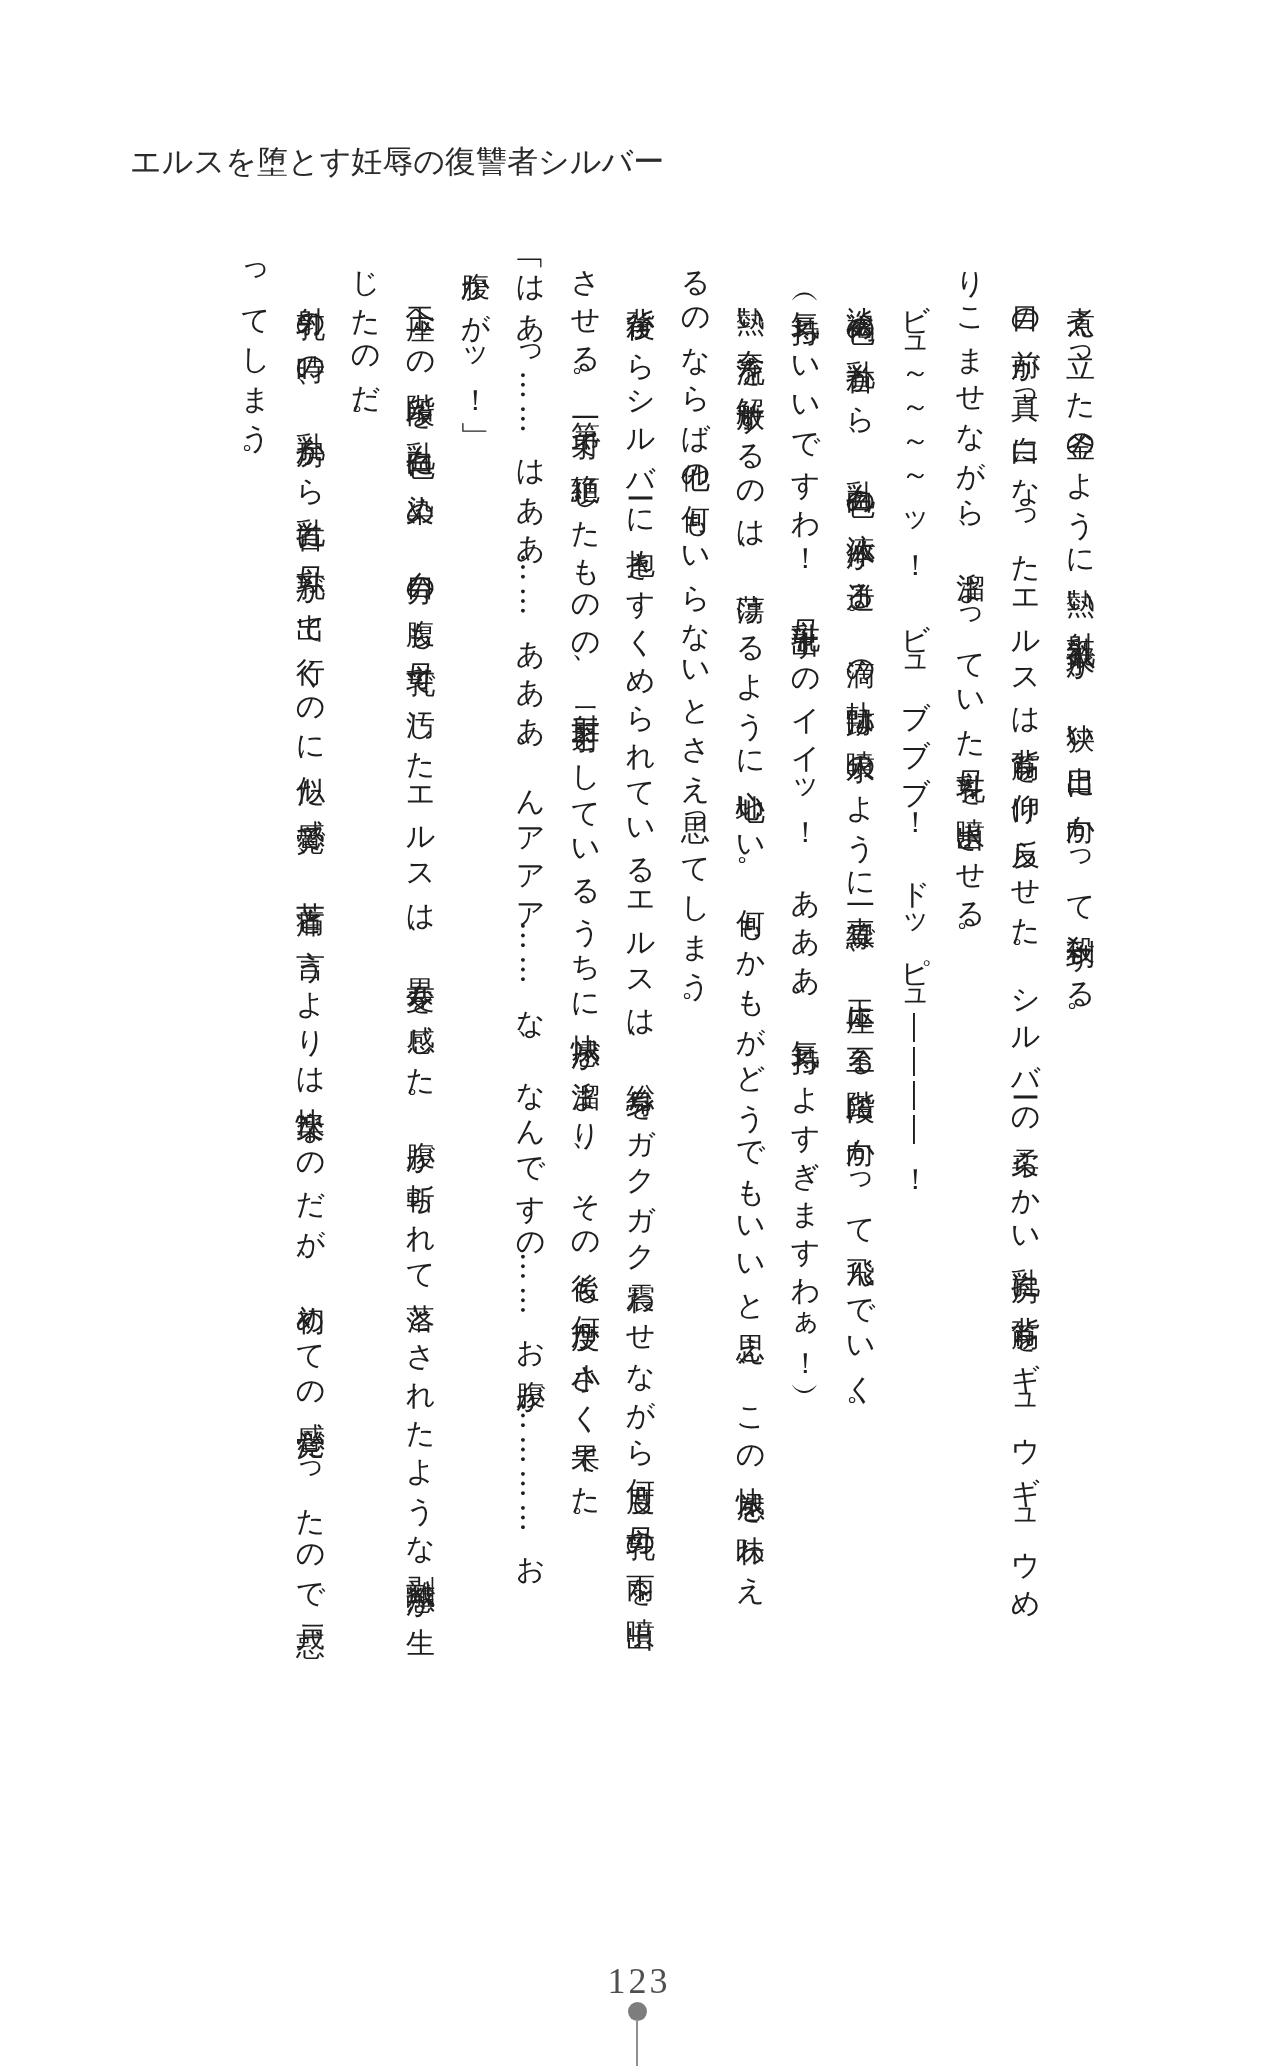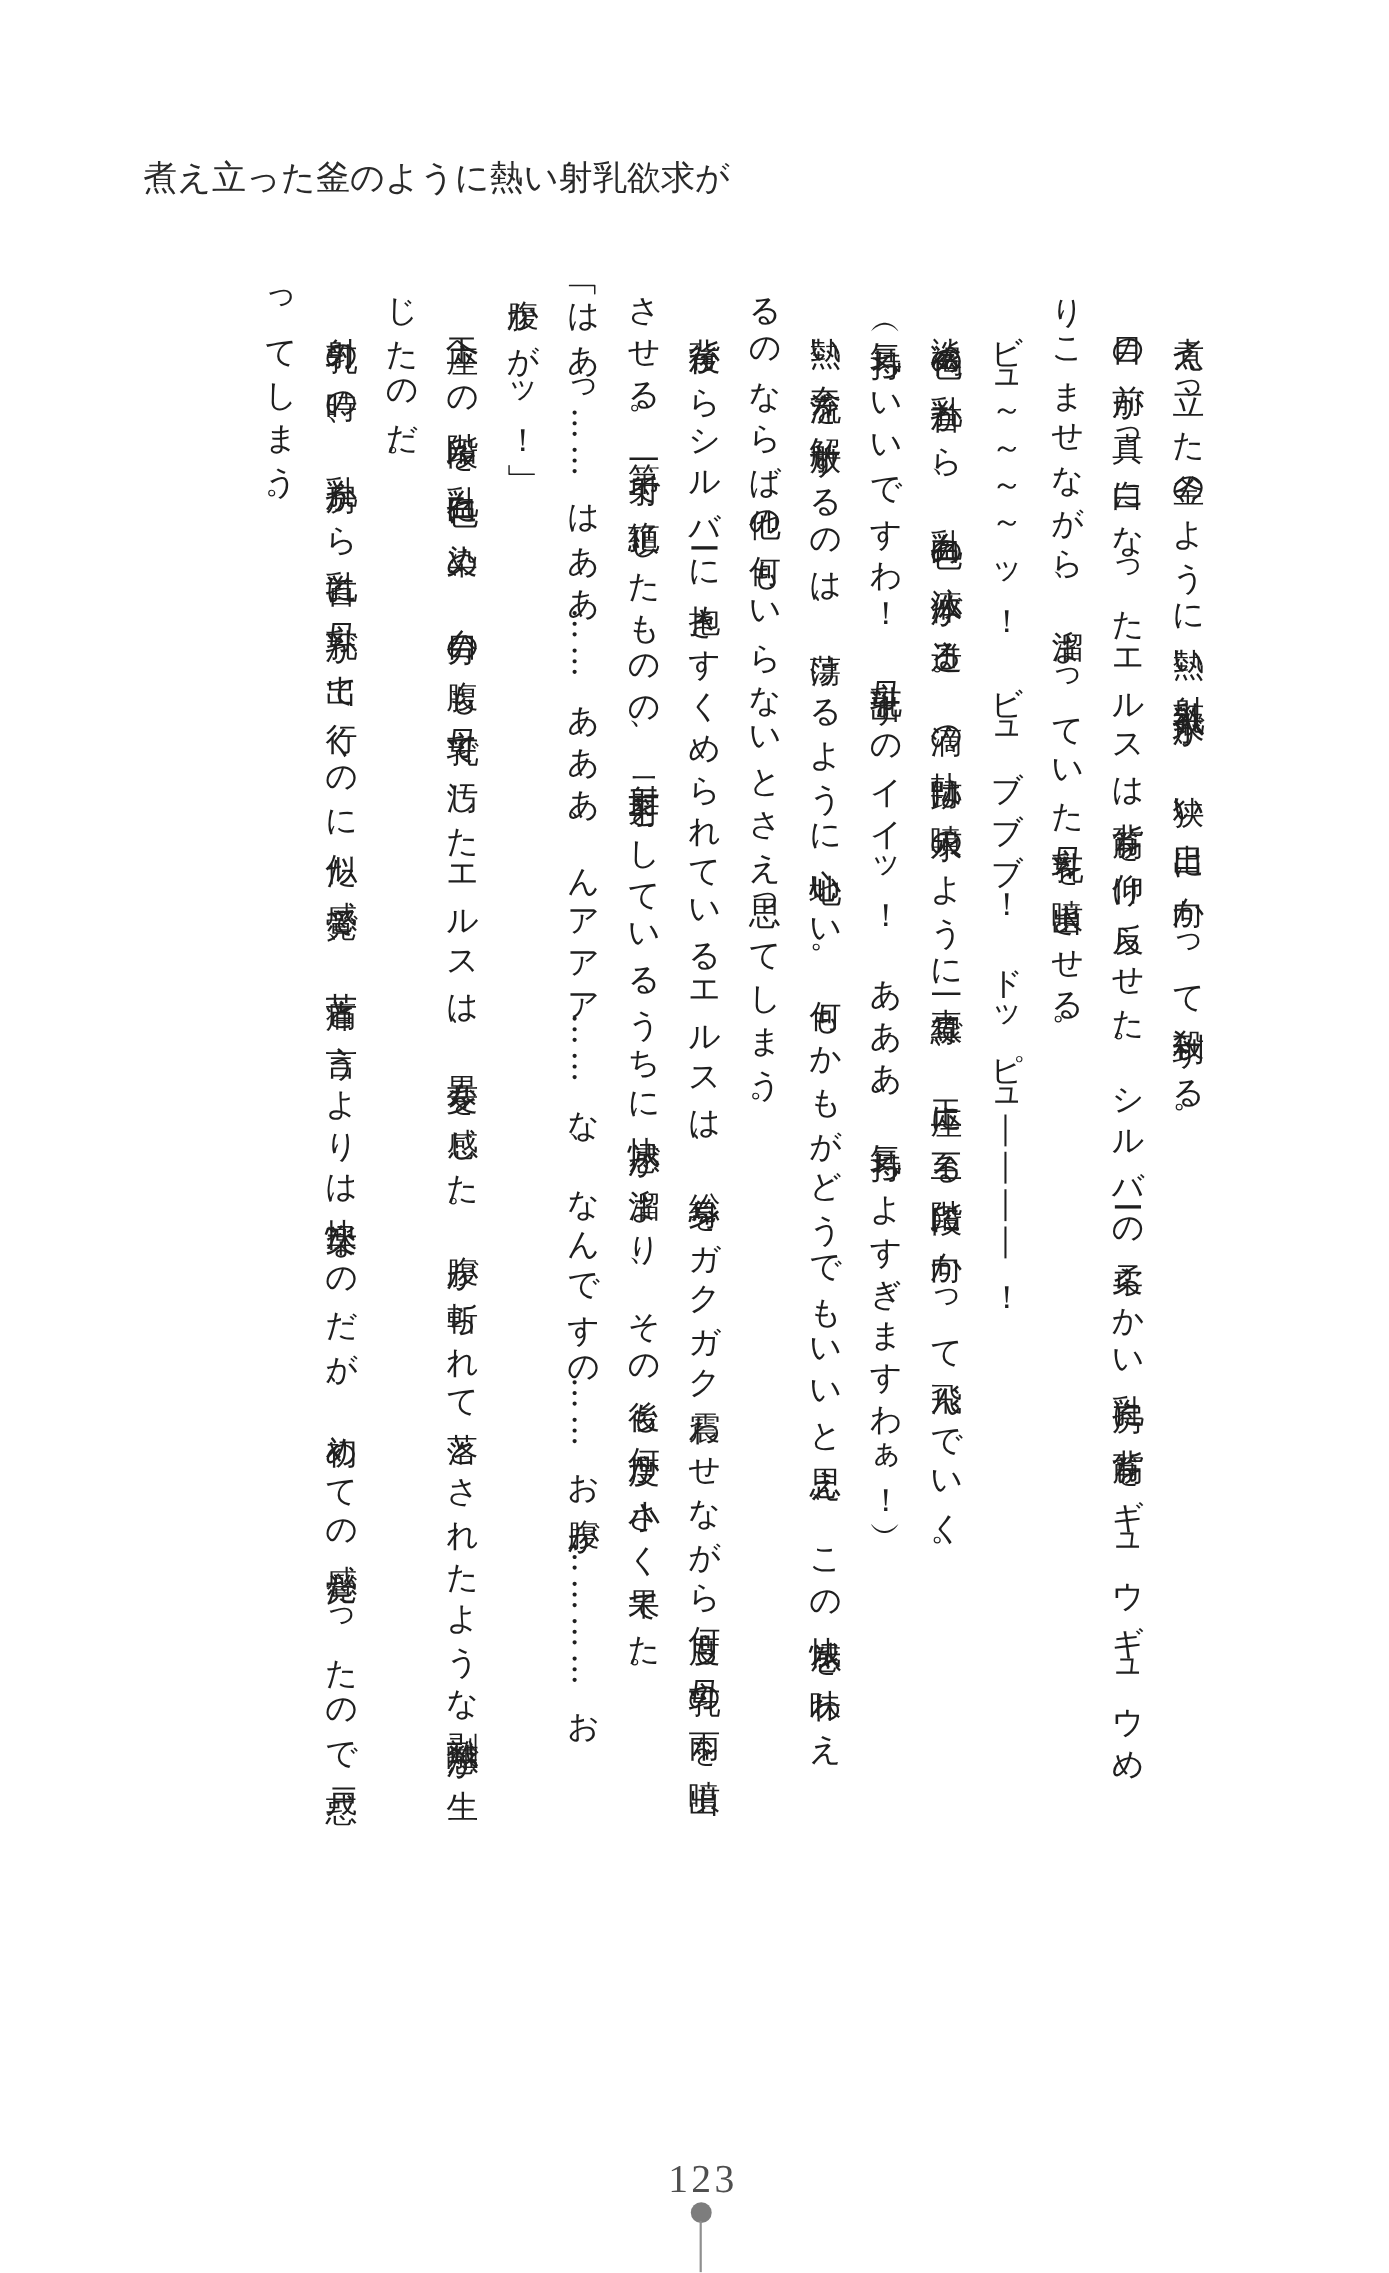--- a/index.html
+++ b/index.html
@@ -79,21 +79,21 @@
     width: 2px;
     height: 47px;
     background: #8f8f8f;
   }
 </style>
 </head>
 <body>
 
 <div class="page">
 
-  <div class="running-header">煮え立った釜のように熱い射乳欲求が</div>
+  <div class="running-header">エルスを堕とす妊辱の復讐者シルバー</div>
 
   <div class="main-text">
     <p class="indent">煮え立った釜のように熱い射乳欲求が、狭い出口に向かって殺到する。</p>
     <p class="indent">目の前が真っ白になったエルスは背筋を仰け反らせた。シルバーの柔らかい乳房に背筋をギュウギュウめりこませながら、溜まっていた母乳を噴出させる。</p>
     <p class="indent">ビュ～～～～ッ！　ビュブブブ！　ドッピュ――――！</p>
     <p class="indent">淡褐色の乳首から、乳白色の液体が迸る。滴の軌跡は噴水のように一直線で、玉座に至る階段に向かって飛んでいく。</p>
     <p class="indent">（気持ちいいですわ！　母乳出すのイイッ！　あああ、気持ちよすぎますわぁ！）</p>
     <p class="indent">熱い奔流を解放するのは、蕩けるように心地いい。何もかもがどうでもいいと思え、この快感を味わえるのならば他の何もいらないとさえ思ってしまう。</p>
     <p class="indent">背後からシルバーに抱きすくめられているエルスは、総身をガクガク震わせながら何度も母乳の雨を噴出させる。第一射で絶頂したものの、二射三射としているうちに快感が溜まり、その後も何度か小さく果てた。</p>
     <p class="dialogue">「はあっ……はああ……あああ、んアアア……な、なんですの……お腹が…………お腹かがッ！」</p>

